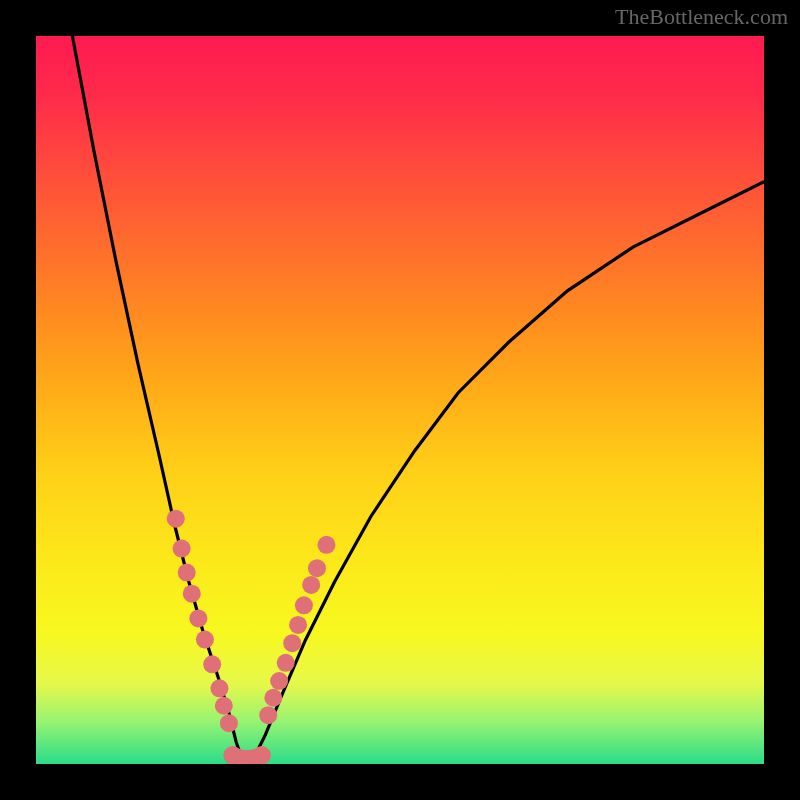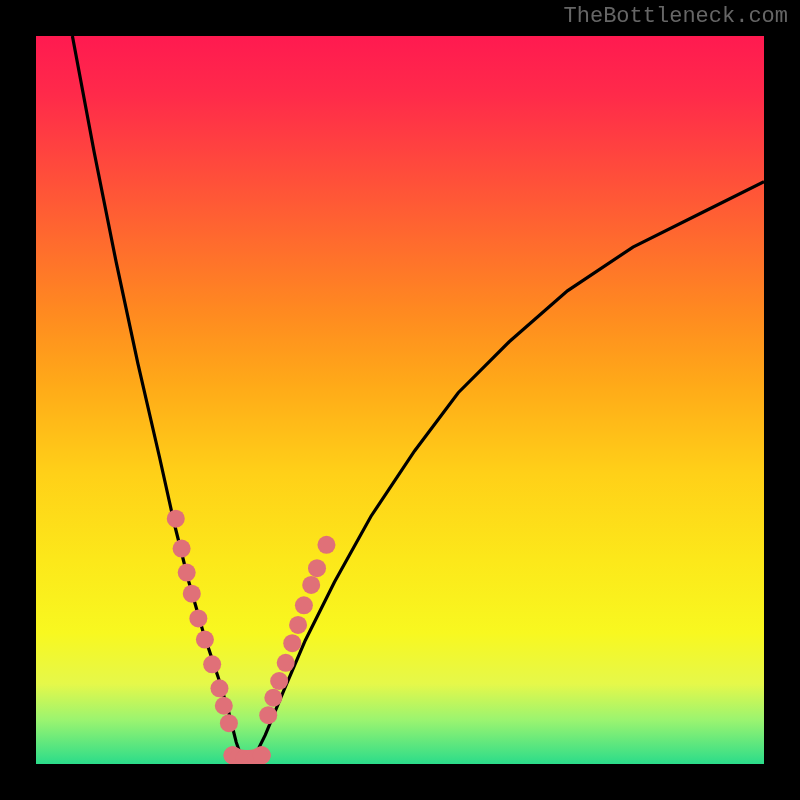--- a/index.html
+++ b/index.html
@@ -14,21 +14,21 @@
     position: relative;
     width: 800px;
     height: 800px;
     background: #000;
   }
   .watermark {
     position: absolute;
     top: 4px;
     right: 12px;
     color: #666;
-    font-family: Liberation Mono, monospace;
+    font-family: Liberation Serif, serif;
     font-size: 22px;
     z-index: 10;
   }
   .plot-area {
     position: absolute;
     left: 36px;
     top: 36px;
     width: 728px;
     height: 728px;
     overflow: hidden;

